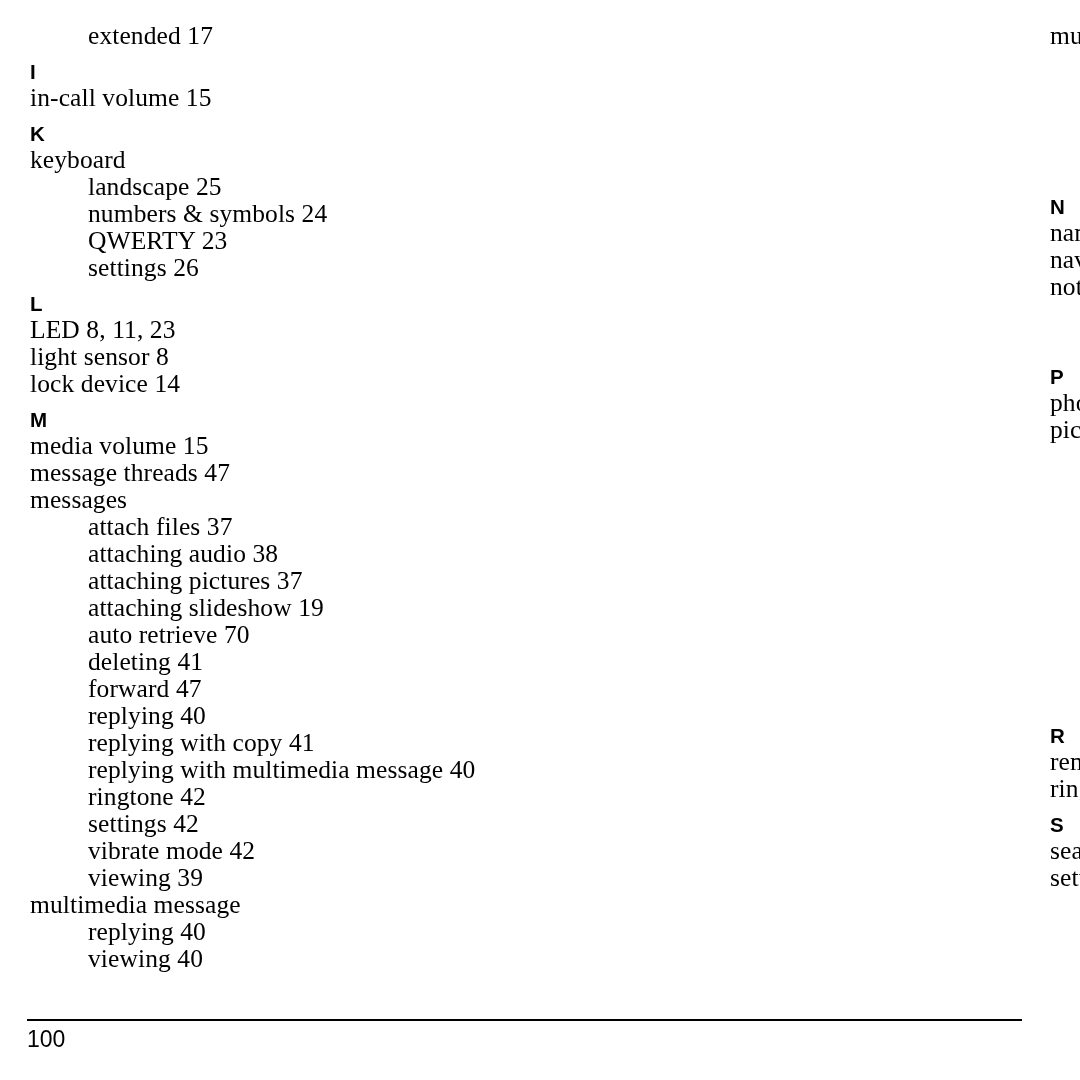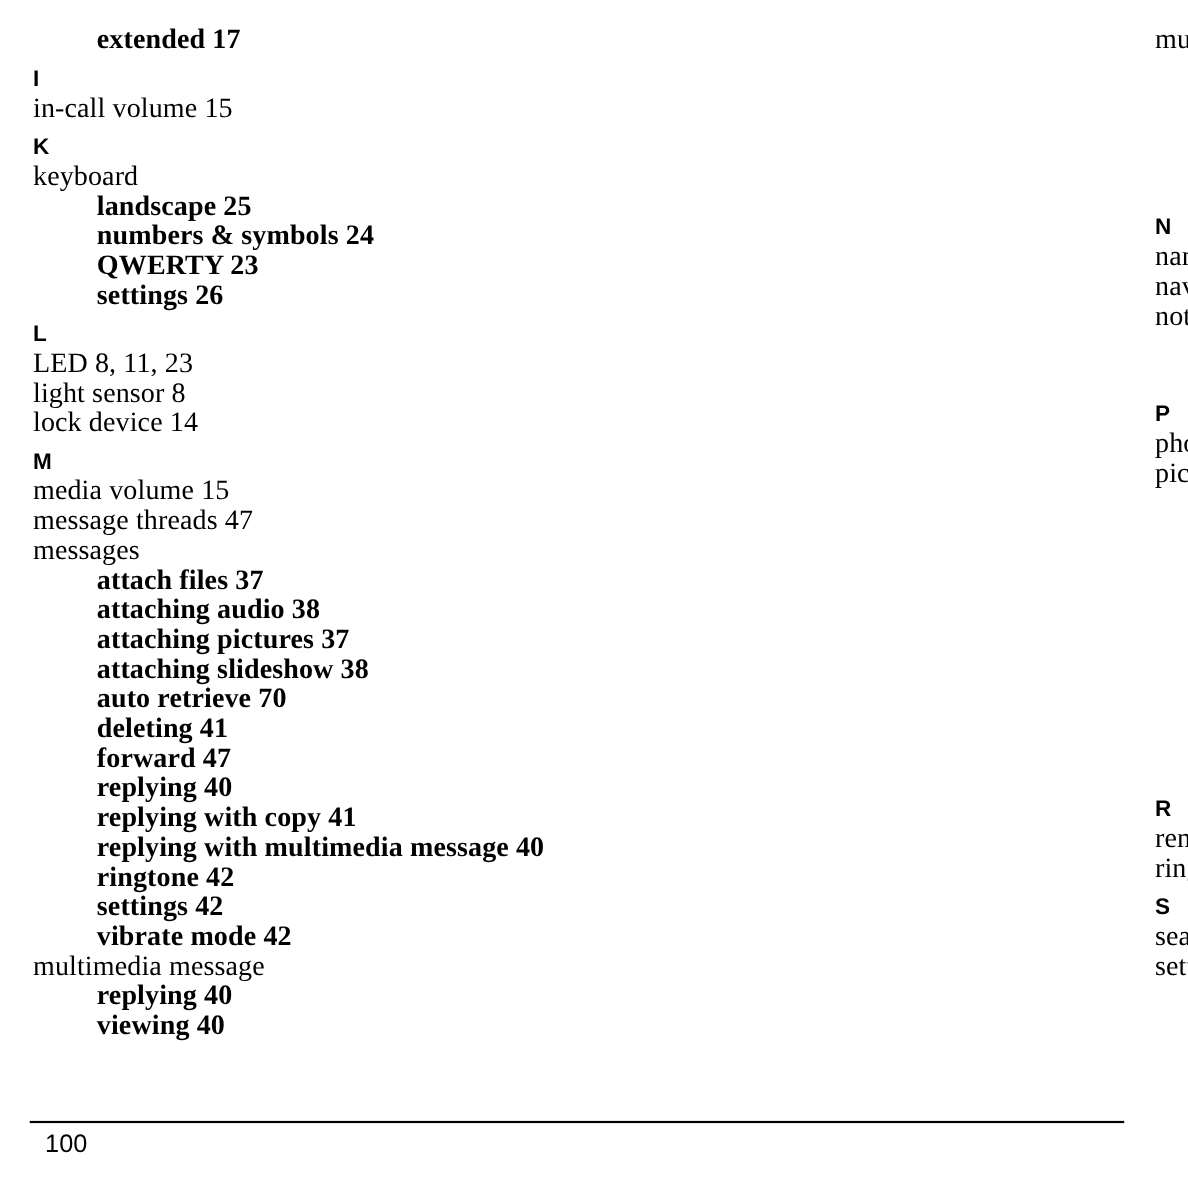--- a/index.html
+++ b/index.html
@@ -38,21 +38,21 @@
     padding-left: 540px;
     box-sizing: border-box;
   }
   .entry {
     font-size: 25.5px;
     line-height: 27px;
     white-space: nowrap;
     letter-spacing: 0.1px;
   }
   .lvl0 { padding-left: 0px; }
-  .lvl1 { padding-left: 58px; font-weight: bold; }
+  .lvl1 { padding-left: 58px; }
   .letter {
     font-family: "Liberation Sans", "DejaVu Sans", sans-serif;
     font-weight: bold;
     font-size: 20.5px;
     line-height: 22px;
     padding-top: 12px;
     padding-bottom: 1px;
     white-space: nowrap;
   }
   .footer-rule {
@@ -65,21 +65,20 @@
   }
   .page-number {
     position: absolute;
     left: 27px;
     top: 1025px;
     font-family: "Liberation Sans", "DejaVu Sans", sans-serif;
     font-size: 23px;
     line-height: 28px;
     color: #000000;
     white-space: nowrap;
-    margin-left: 14px;
   }
 </style>
 </head>
 <body>
 
 <div id="page">
 
   <div class="columns">
 
     <div class="col col-left">
@@ -96,30 +95,31 @@
         <div class="entry lvl0">LED 8, 11, 23</div>
         <div class="entry lvl0">light sensor 8</div>
         <div class="entry lvl0">lock device 14</div>
         <div class="letter">M</div>
         <div class="entry lvl0">media volume 15</div>
         <div class="entry lvl0">message threads 47</div>
         <div class="entry lvl0">messages</div>
         <div class="entry lvl1">attach files 37</div>
         <div class="entry lvl1">attaching audio 38</div>
         <div class="entry lvl1">attaching pictures 37</div>
-        <div class="entry lvl1">attaching slideshow 38</div>
+        <div class="entry lvl1">attaching slideshow 19</div>
         <div class="entry lvl1">auto retrieve 70</div>
         <div class="entry lvl1">deleting 41</div>
         <div class="entry lvl1">forward 47</div>
         <div class="entry lvl1">replying 40</div>
         <div class="entry lvl1">replying with copy 41</div>
         <div class="entry lvl1">replying with multimedia message 40</div>
         <div class="entry lvl1">ringtone 42</div>
         <div class="entry lvl1">settings 42</div>
         <div class="entry lvl1">vibrate mode 42</div>
+        <div class="entry lvl1">viewing 39</div>
         <div class="entry lvl0">multimedia message</div>
         <div class="entry lvl1">replying 40</div>
         <div class="entry lvl1">viewing 40</div>
       </div>
     <div class="col col-right">
         <div class="entry lvl0">music</div>
         <div class="entry lvl1">browsing 76</div>
         <div class="entry lvl1">creating playlists 77</div>
         <div class="entry lvl1">deleting 78</div>
         <div class="entry lvl1">playing 76</div>

